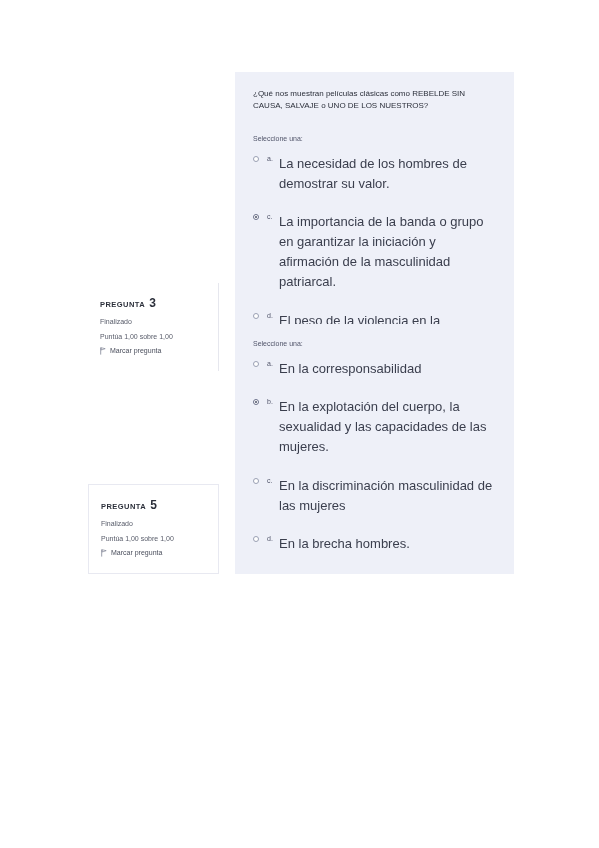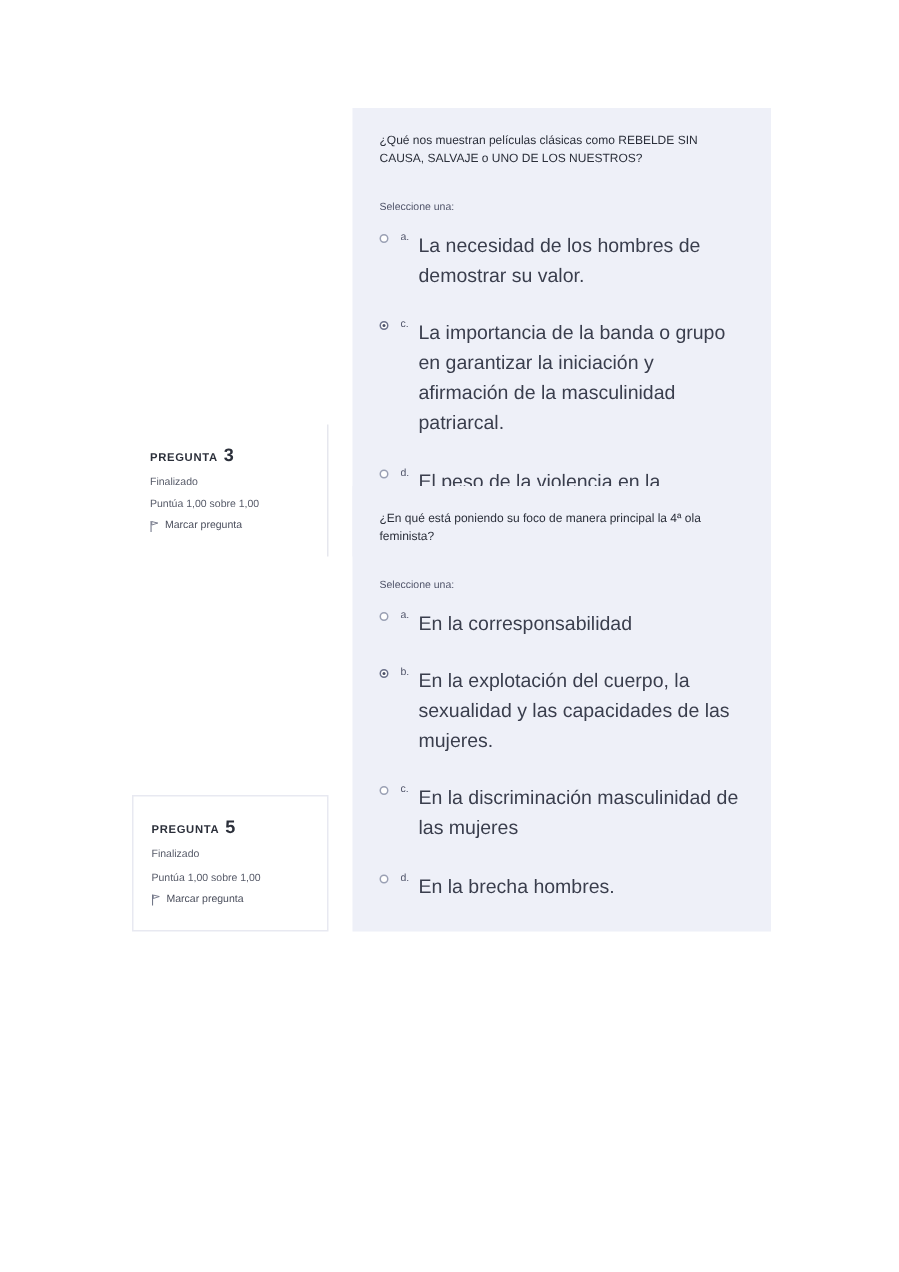--- a/index.html
+++ b/index.html
@@ -226,21 +226,20 @@
       <div class="flag-row">
         <svg class="flag-icon" viewBox="0 0 6 8">
           <path d="M0.7 0.4 L0.7 7.6" stroke="#6f7486" stroke-width="0.7" fill="none"></path>
           <path d="M1.2 0.7 L5.2 1.7 L1.2 3.0 Z" fill="none" stroke="#6f7486" stroke-width="0.6"></path>
         </svg>
         <span>Marcar pregunta</span>
       </div>
     </aside>
 
     <div class="answer-panel" id="answer-panel-5">
-      <p class="question-text">¿En qué está poniendo su foco de manera principal la 4ª ola feminista?</p>
       <p class="select-label">Seleccione una:</p>
 
       <ul class="option-list">
         <li class="option-item">
           <span class="radio"></span>
           <span class="option-letter">a.</span>
           <span class="option-text">En la corresponsabilidad</span>
         </li>
         <li class="option-item">
           <span class="radio checked"></span>

